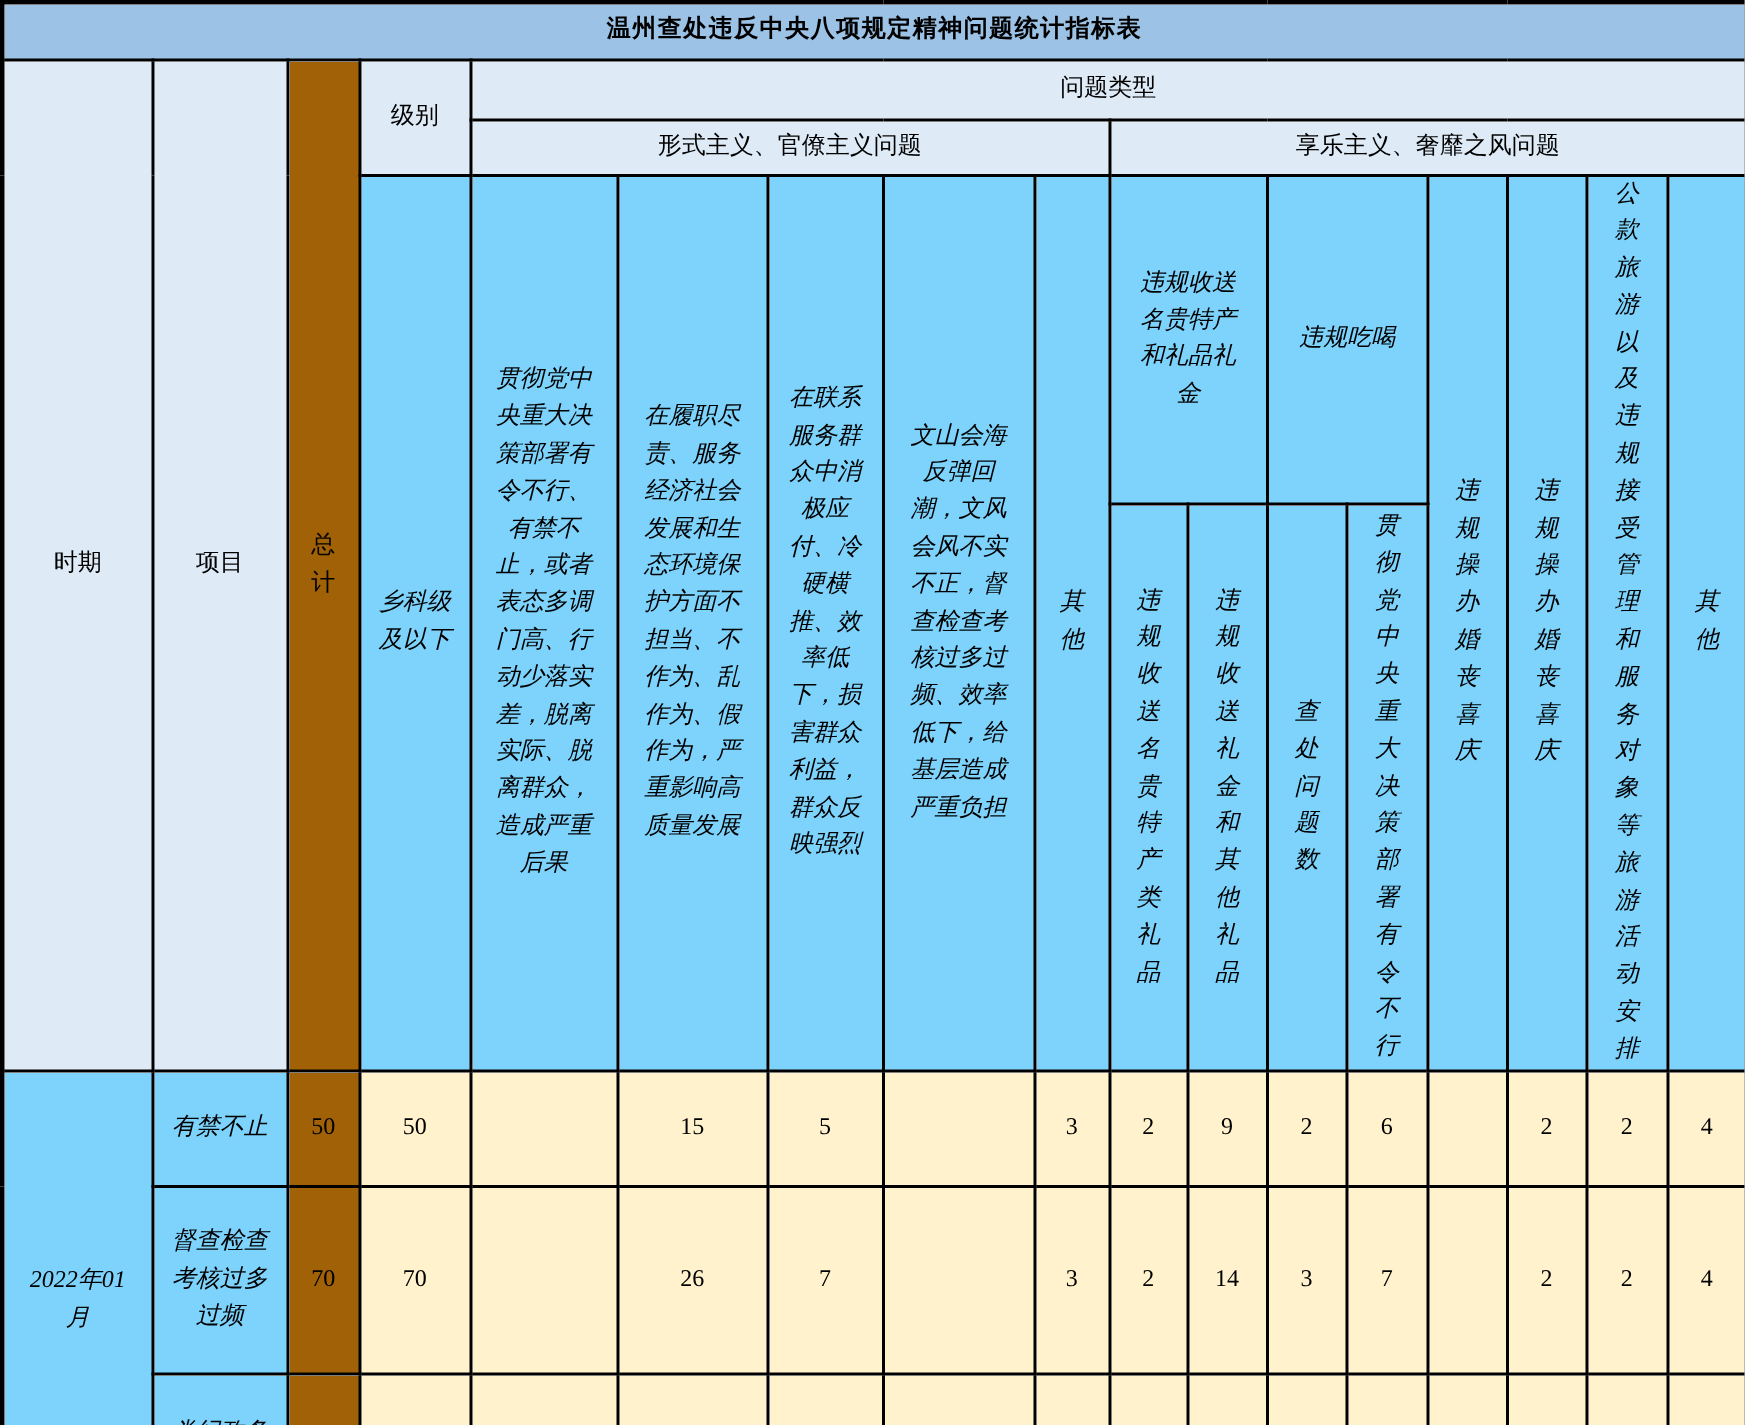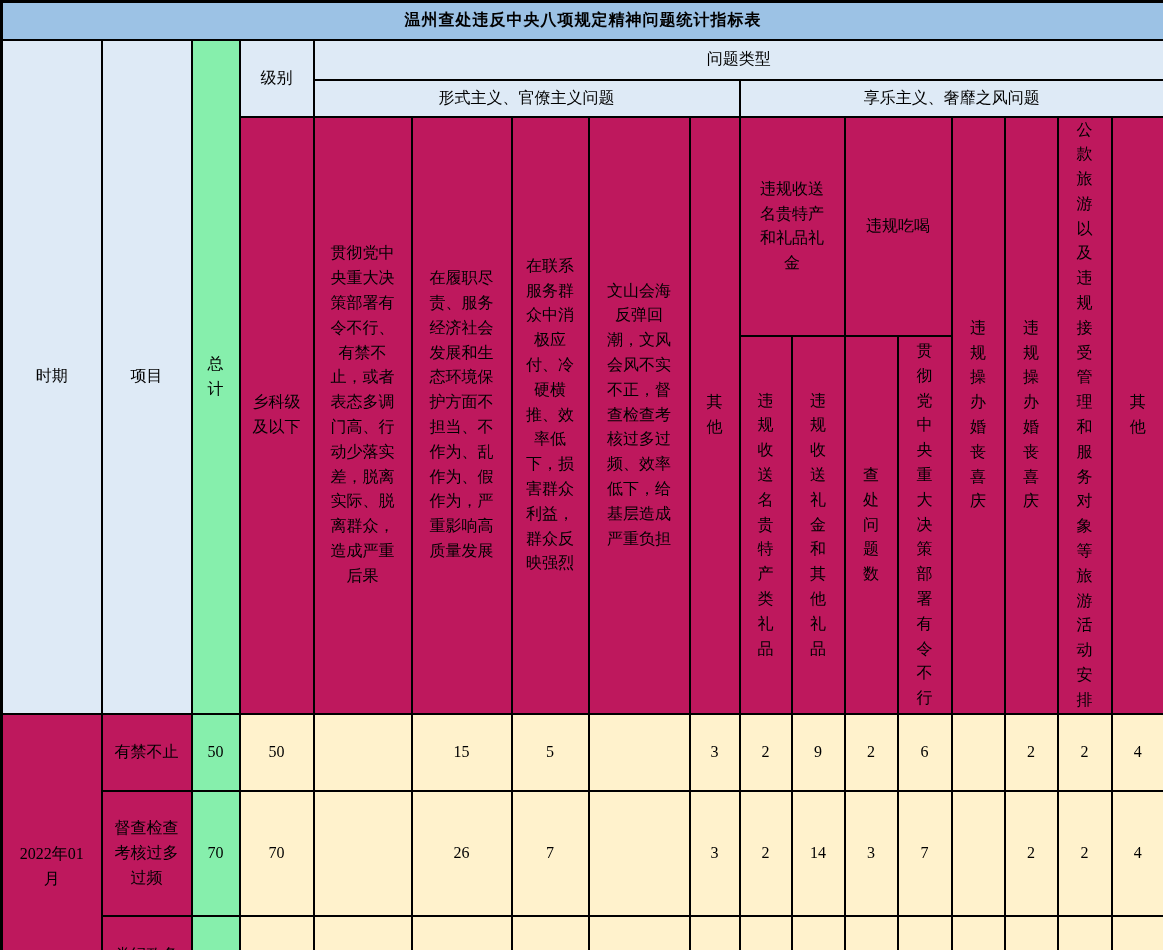--- a/index.html
+++ b/index.html
@@ -16,22 +16,22 @@
     border:2px solid #000;
     text-align:center;
     vertical-align:middle;
     font-size:16px;
     line-height:1.55;
     padding:0 12px;
     overflow:hidden;
   }
   .c-title{background:#9CC2E5;}
   .c-blue{background:#DEEAF6;}
-  .c-orange{background:#86efac;}
-  .c-peach{background:#be185d;}
+  .c-orange{background:#a16207;}
+  .c-peach{background:#7dd3fc;font-style:italic;}
   .c-yellow{background:#FFF2CC;}
   .title-cell{font-size:19px;font-weight:bold;letter-spacing:1px;}
   .wide-h{padding:0 14px;}
   .grp-h{padding:0 10px;}
   .narrow-h{padding:0 4px;}
   .pad10{padding:0 10px;margin-left:48px;}
   .num{padding:0 2px;margin-left:24px;}
 </style>
 </head>
 <body>

